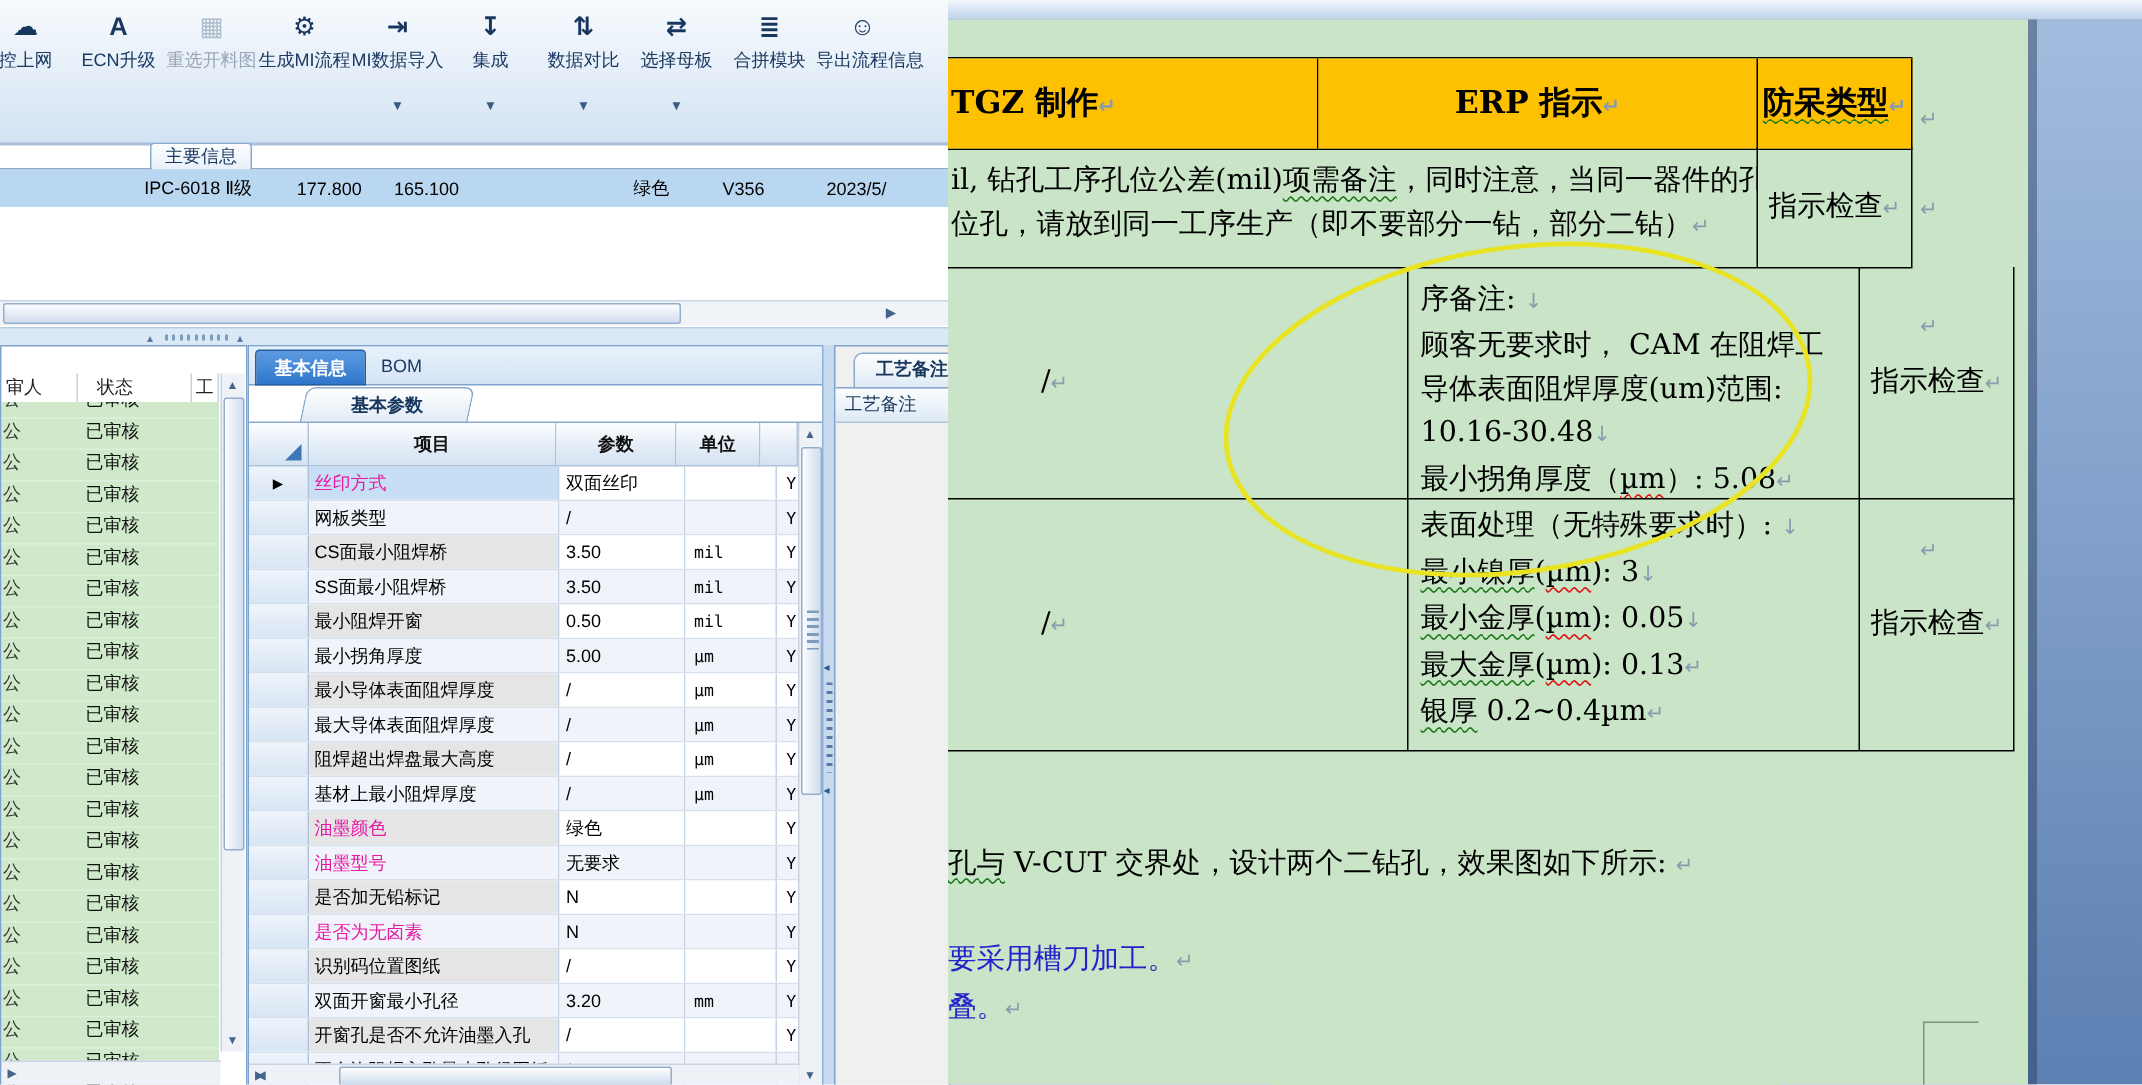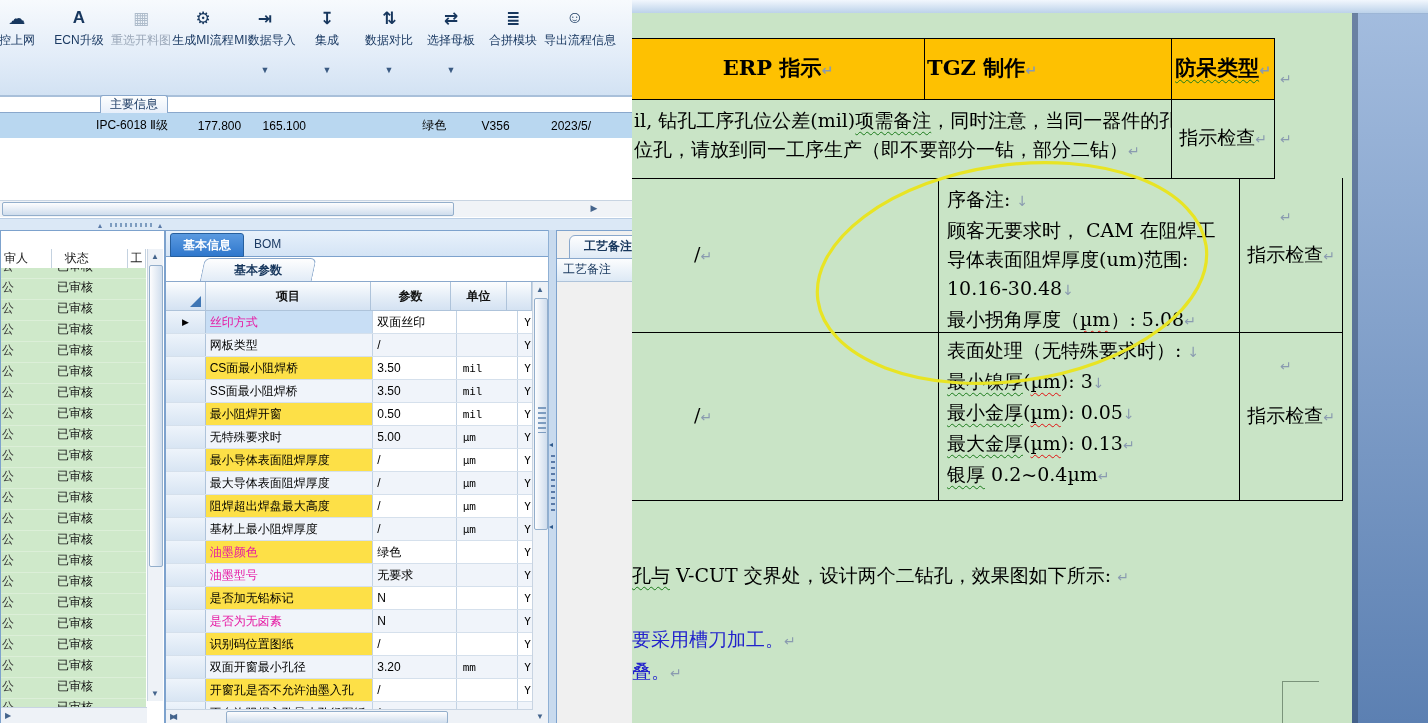--- a/index.html
+++ b/index.html
@@ -64,21 +64,21 @@
   
   #grid{position:absolute;left:0;top:51px;width:382px;height:442px;}
   .g-head{display:flex;height:29px;}
   .g-hcell{background:linear-gradient(#fcfdfe,#e4edf7 55%,#d4e2f2);border-right:1px solid #aec3da;border-bottom:1px solid #aec3da;
            display:flex;align-items:center;justify-content:center;font-weight:bold;color:#111;position:relative;}
   .g-tri{position:absolute;right:4px;bottom:3px;width:0;height:0;border-left:11px solid transparent;border-bottom:11px solid #3f76b4;}
   .g-row{display:flex;height:22px;border-bottom:1px solid #d5e0ec;}
   .g-row.alt .c-item,.g-row.alt .c-param,.g-row.alt .c-unit,.g-row.alt .c-flag{background:#f0f4fa;}
   .g-sel{width:39px;background:linear-gradient(#eef4fb,#d8e5f3);border-right:1px solid #aec3da;color:#000;
          font-size:9px;display:flex;align-items:center;justify-content:center;}
-  .c-item{width:164px;border-right:1px solid #c3d3e4;padding-left:4px;display:flex;align-items:center;overflow:hidden;white-space:nowrap;background:#fde047;}
+  .c-item{width:164px;border-right:1px solid #c3d3e4;padding-left:4px;display:flex;align-items:center;overflow:hidden;white-space:nowrap;background:#e5e5e5;}
   .c-param{width:79px;border-right:1px solid #c3d3e4;padding-left:4px;display:flex;align-items:center;background:#fff;overflow:hidden;}
   .c-unit{width:55px;border-right:1px solid #c3d3e4;padding-left:6px;display:flex;align-items:center;background:#fff;font-family:"DejaVu Sans Mono",monospace;font-size:11px;}
   .c-flag{width:24px;padding-left:6px;display:flex;align-items:center;background:#fff;font-family:"DejaVu Sans Mono",monospace;font-size:11px;}
   .pink{color:#e619a3;}
   .selitem{background:#c8def5 !important;}
   #gridvscroll{position:absolute;right:0;top:0;width:15px;height:442px;background:#eef2f7;border-left:1px solid #c8d4e2;}
   #gridvthumb{position:absolute;left:1px;top:16px;width:12px;height:230px;background:linear-gradient(90deg,#fdfdfe,#cfdded);border:1px solid #93aecb;border-radius:2px;}
   .grip{position:absolute;left:3px;top:108px;width:8px;height:26px;
         background:repeating-linear-gradient(#7d9cc0 0 2px,transparent 2px 5px);}
   #gridhscroll{position:absolute;left:0;bottom:0;width:367px;height:14px;background:#eef2f7;border-top:1px solid #c8d4e2;}
@@ -352,21 +352,21 @@
           </div>
           <div class="g-row">
             <div class="g-sel"></div>
             <div class="c-item">最小阻焊开窗</div>
             <div class="c-param">0.50</div>
             <div class="c-unit">mil</div>
             <div class="c-flag">Y</div>
           </div>
           <div class="g-row alt">
             <div class="g-sel"></div>
-            <div class="c-item">无特殊要求时</div>
+            <div class="c-item">最小拐角厚度</div>
             <div class="c-param">5.00</div>
             <div class="c-unit">µm</div>
             <div class="c-flag">Y</div>
           </div>
           <div class="g-row">
             <div class="g-sel"></div>
             <div class="c-item">最小导体表面阻焊厚度</div>
             <div class="c-param">/</div>
             <div class="c-unit">µm</div>
             <div class="c-flag">Y</div>
@@ -475,25 +475,25 @@
     <div id="noteshead">工艺备注</div>
   </div>
 </div>
 
 <div class="abs" id="docwin"></div>
 <div class="abs" id="docstrip"></div>
 <div class="abs" id="page">
   <div id="doctable" class="doc-font">
 
     <div class="drow dhead" style="top:0;height:60px;border-top:1.6px solid #000;">
+      <div class="dcell" style="width:244px;padding-left:2px">
+          <div class="ln"><span>TGZ 制作</span><span class="m">↵</span></div>
+        </div>
       <div class="dcell checkcell" style="width:292px">
           <div class="ln"><span>ERP 指示</span><span class="m">↵</span></div>
-        </div>
-      <div class="dcell" style="width:244px;padding-left:2px">
-          <div class="ln"><span>TGZ 制作</span><span class="m">↵</span></div>
         </div>
       <div class="dcell checkcell" style="width:102px">
           <div class="ln"><span class="g">防呆类型</span><span class="m">↵</span></div>
         </div>
     </div>
 
     <div class="drow" style="top:60px;height:80px;">
       <div class="dcell" style="width:537px;padding:8px 0 0 2px">
           <div class="ln"><span>il, 钻孔工序孔位公差(mil)</span><span class="g">项需备注</span><span>，同时注意，当同一器件的孔，</span></div>
           <div class="ln"><span>位孔，请放到同一工序生产（即不要部分一钻，部分二钻）</span><span class="m">↵</span></div>

